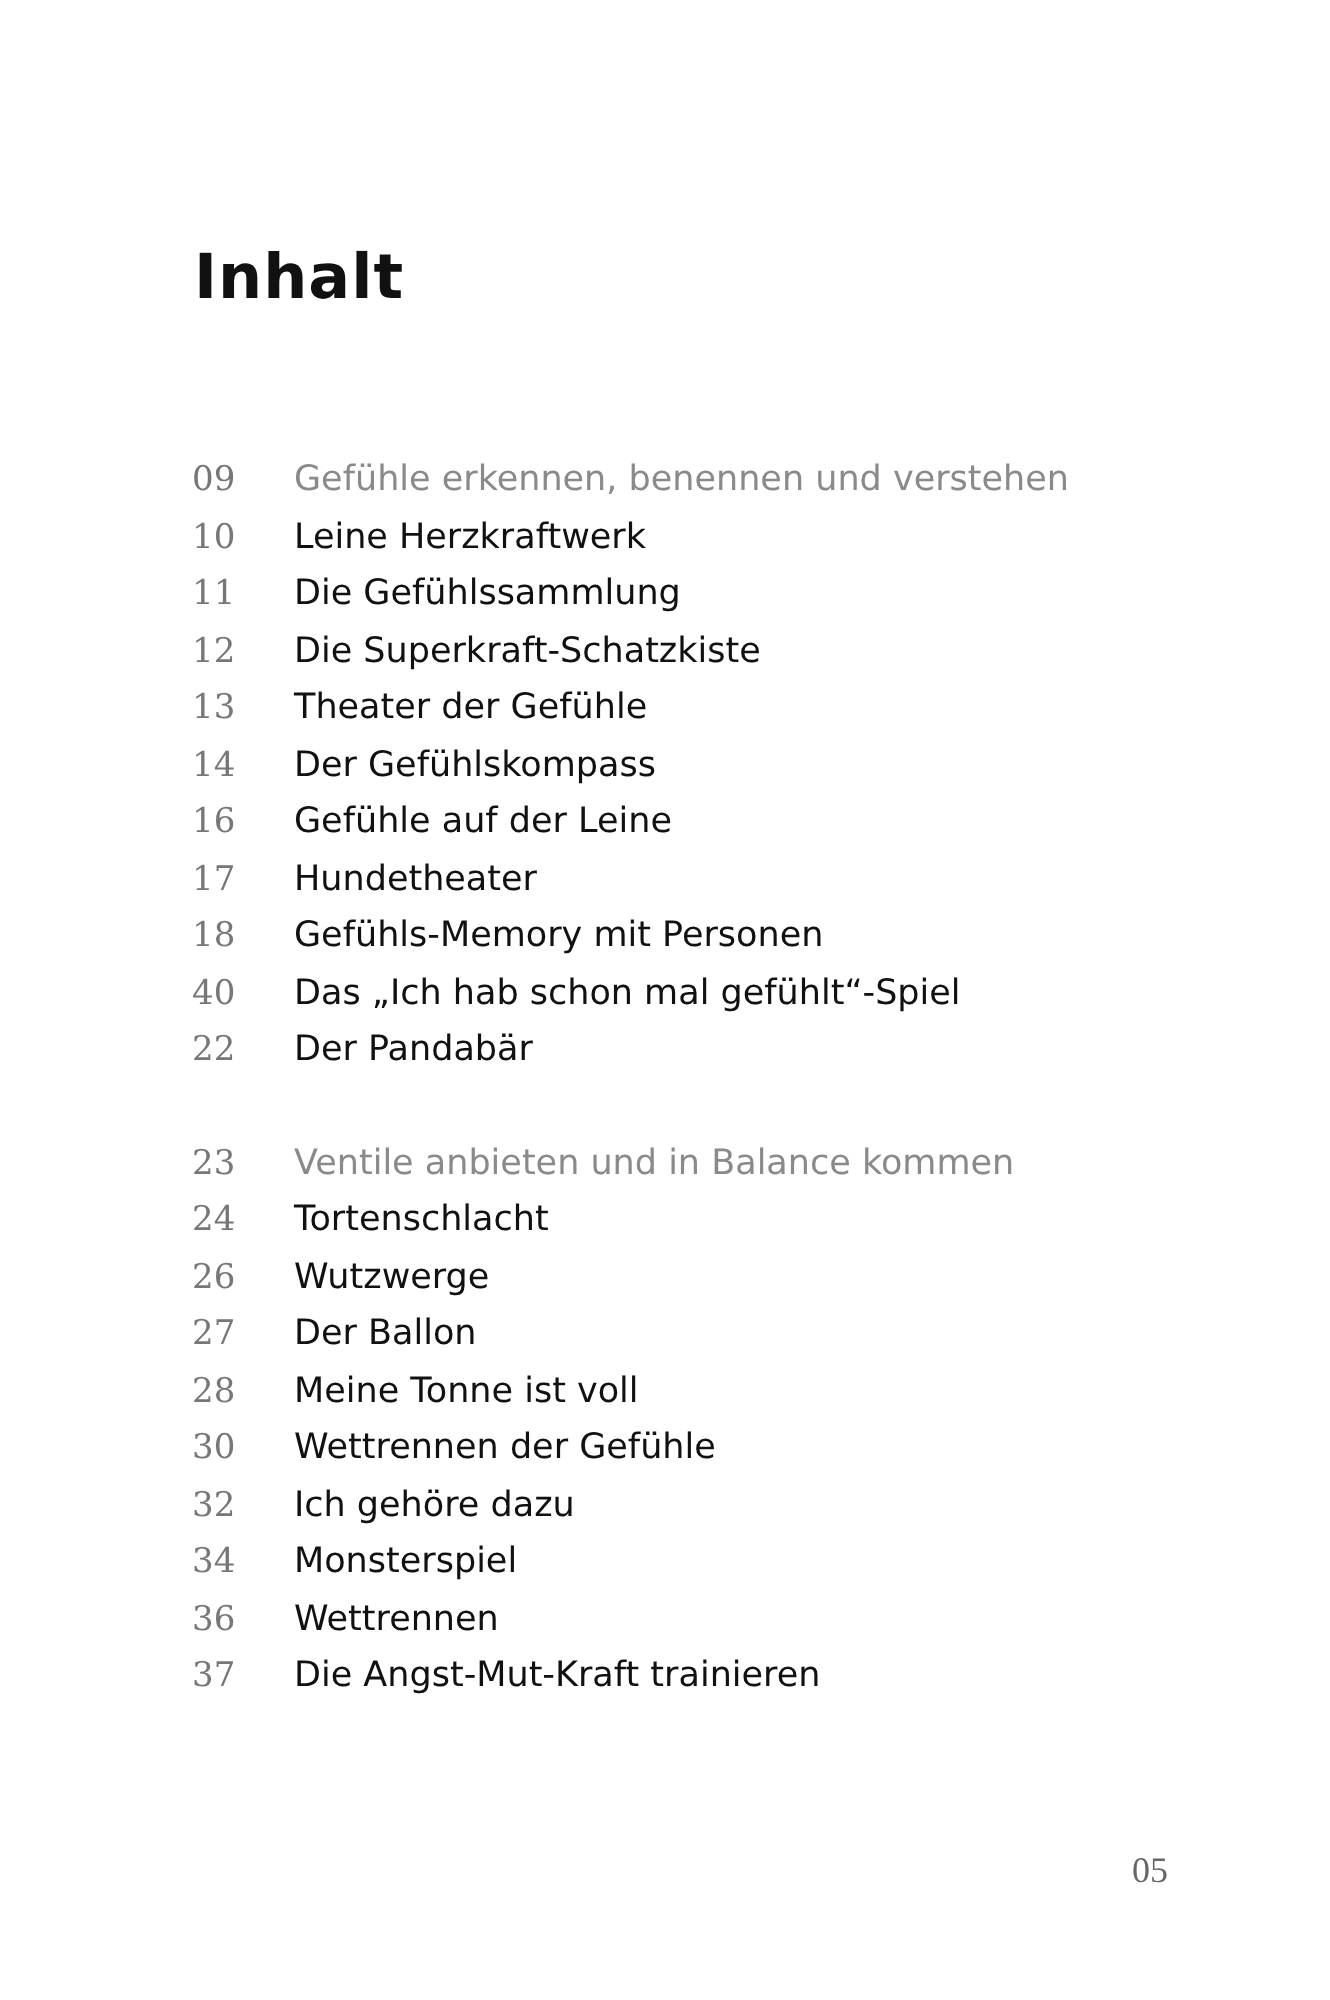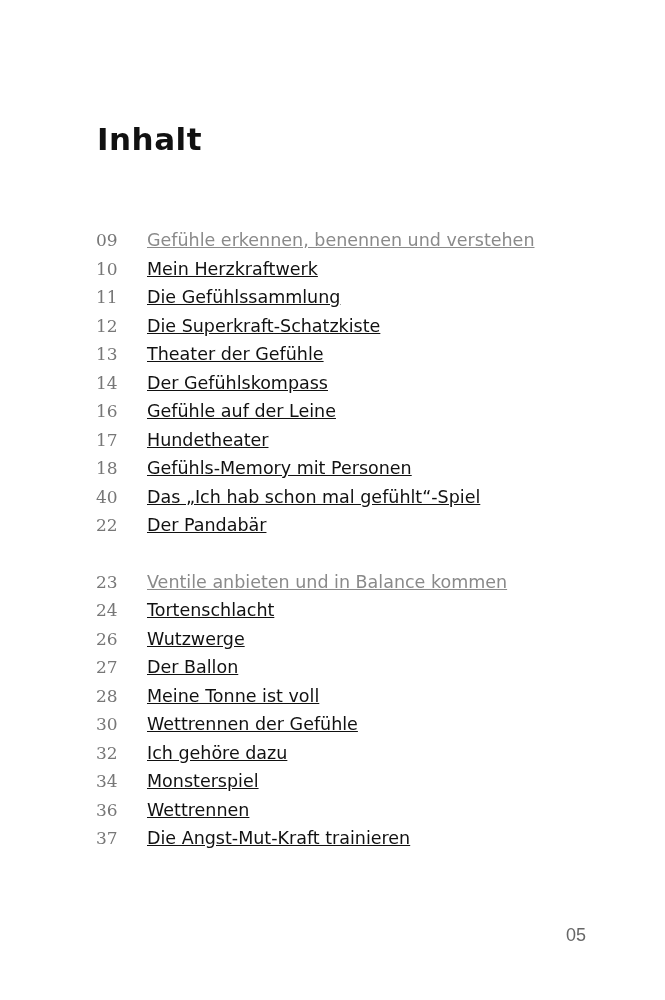--- a/index.html
+++ b/index.html
@@ -19,43 +19,43 @@
   .row {
     display: flex; align-items: baseline;
     height: 28.5px; line-height: 28.5px;
     font-size: 17.5px;
   }
   .num {
     width: 51px; flex: 0 0 51px; color: #777777;
     font-family: "DejaVu Serif", "Liberation Serif", serif;
     font-size: 17px;
   }
-  .label { color: #111111; white-space: nowrap; text-decoration: underline; }
+  .label { color: #111111; white-space: nowrap; }
   .row.heading .label { color: #8a8a8a; }
   .page-number {
     position: absolute; left: 566px; top: 925px;
-    font-family: Liberation Sans, sans-serif;
+    font-family: Liberation Serif, serif;
     font-size: 18px; color: #666666;
   }
 </style>
 </head>
 <body>
 
 <h1 class="title">Inhalt</h1>
 
 <div class="toc">
 
   <div class="section">
     <div class="row heading">
       <span class="num">09</span>
       <span class="label">Gefühle erkennen, benennen und verstehen</span>
     </div>
     <div class="row">
       <span class="num">10</span>
-      <span class="label">Mein Herzkraftwerk</span>
+      <span class="label">Leine Herzkraftwerk</span>
     </div>
     <div class="row">
       <span class="num">11</span>
       <span class="label">Die Gefühlssammlung</span>
     </div>
     <div class="row">
       <span class="num">12</span>
       <span class="label">Die Superkraft-Schatzkiste</span>
     </div>
     <div class="row">

